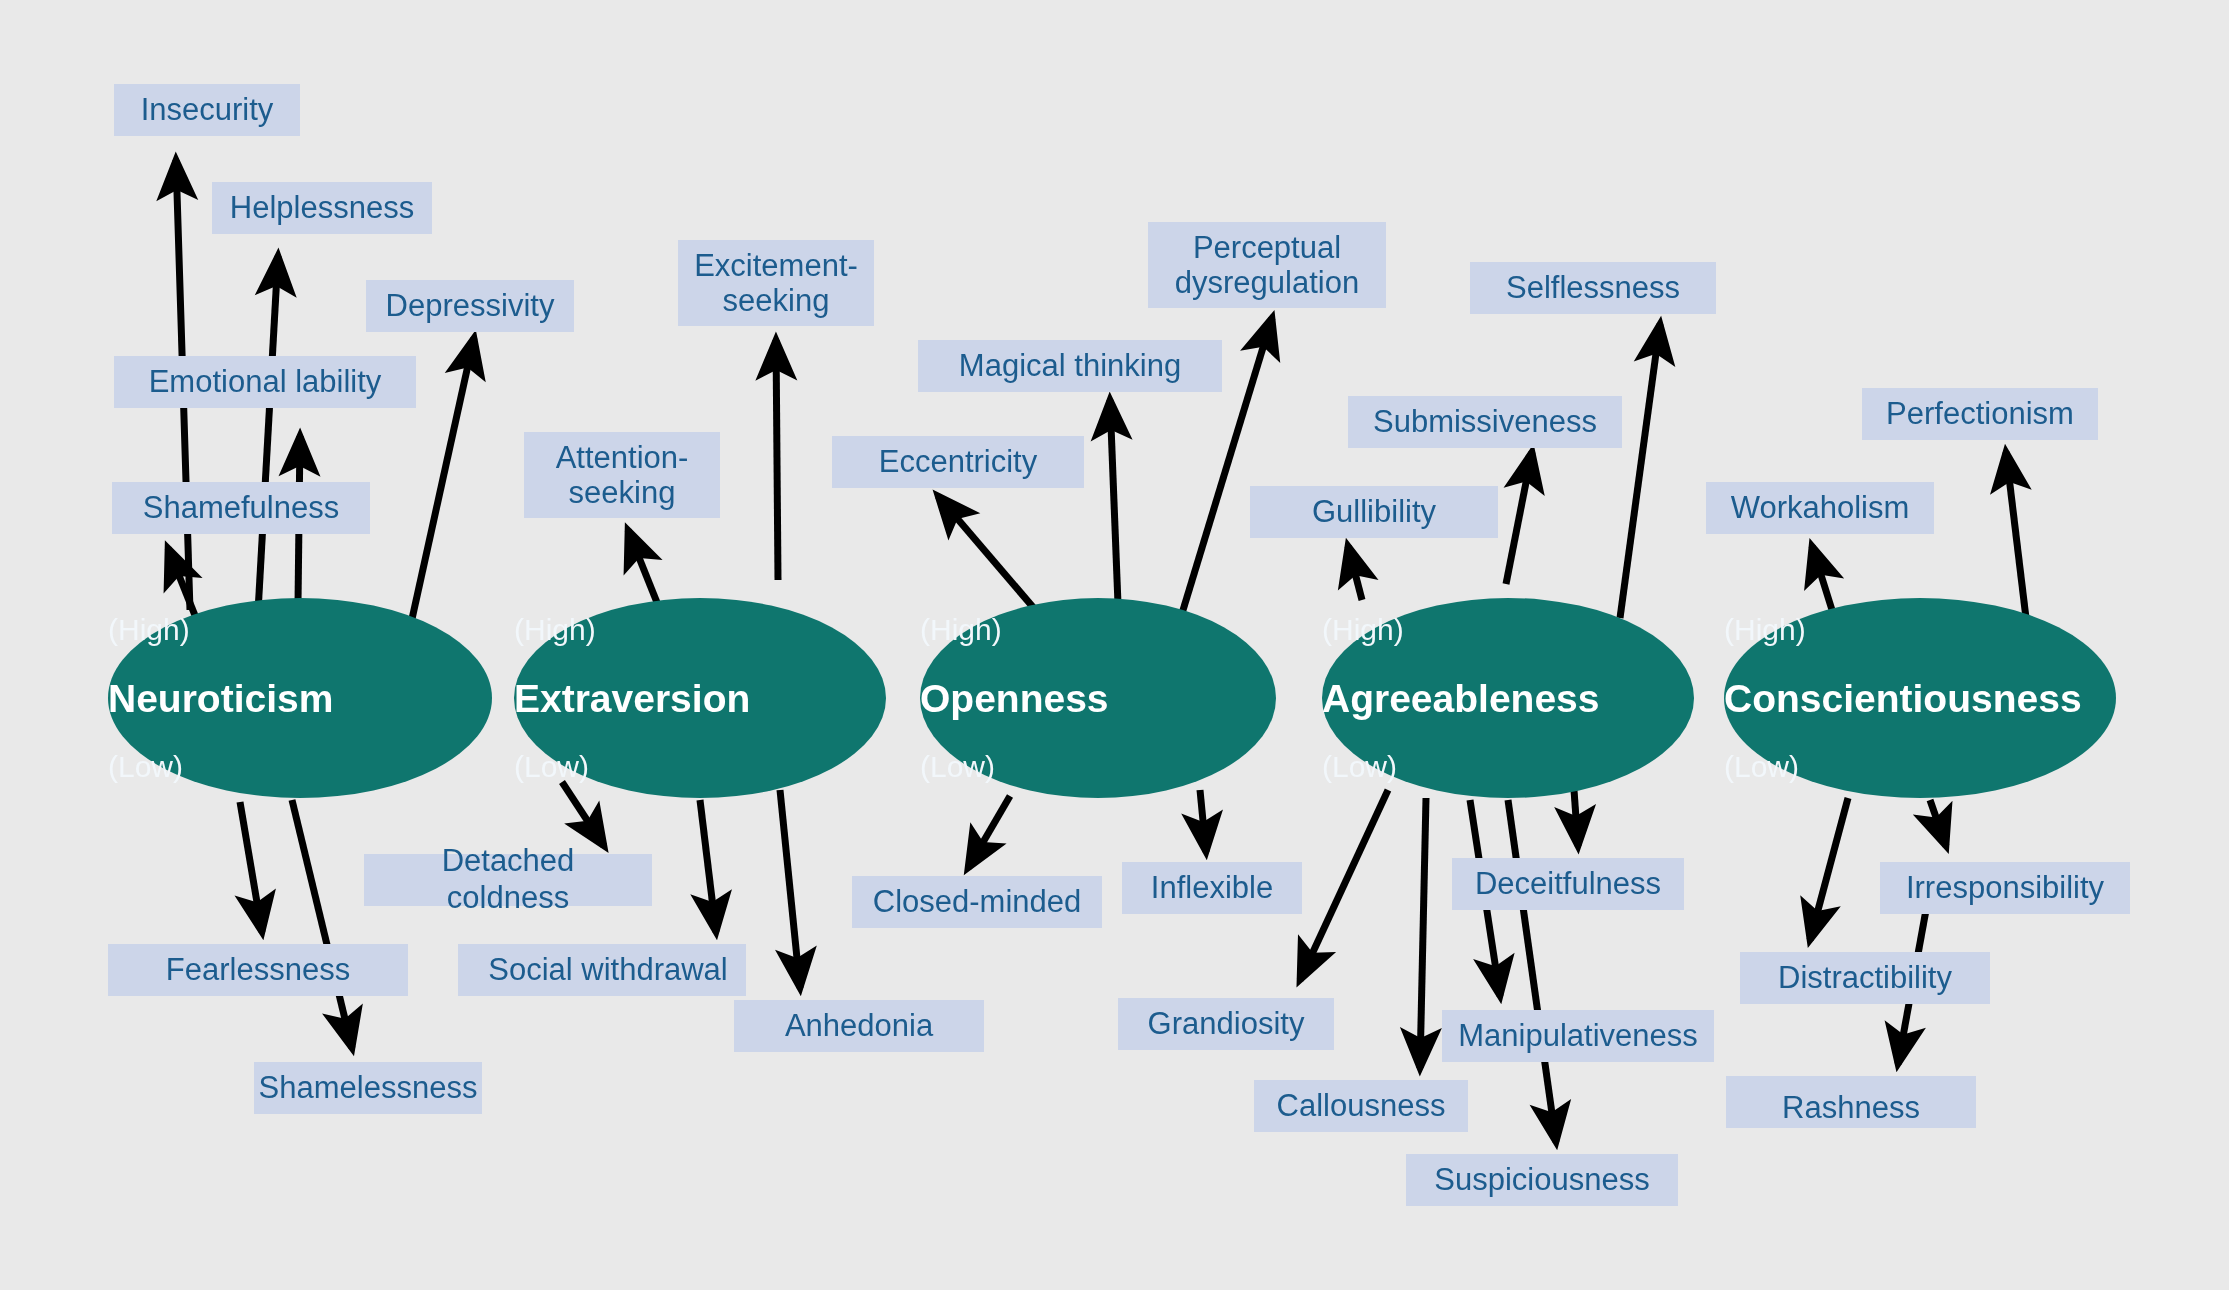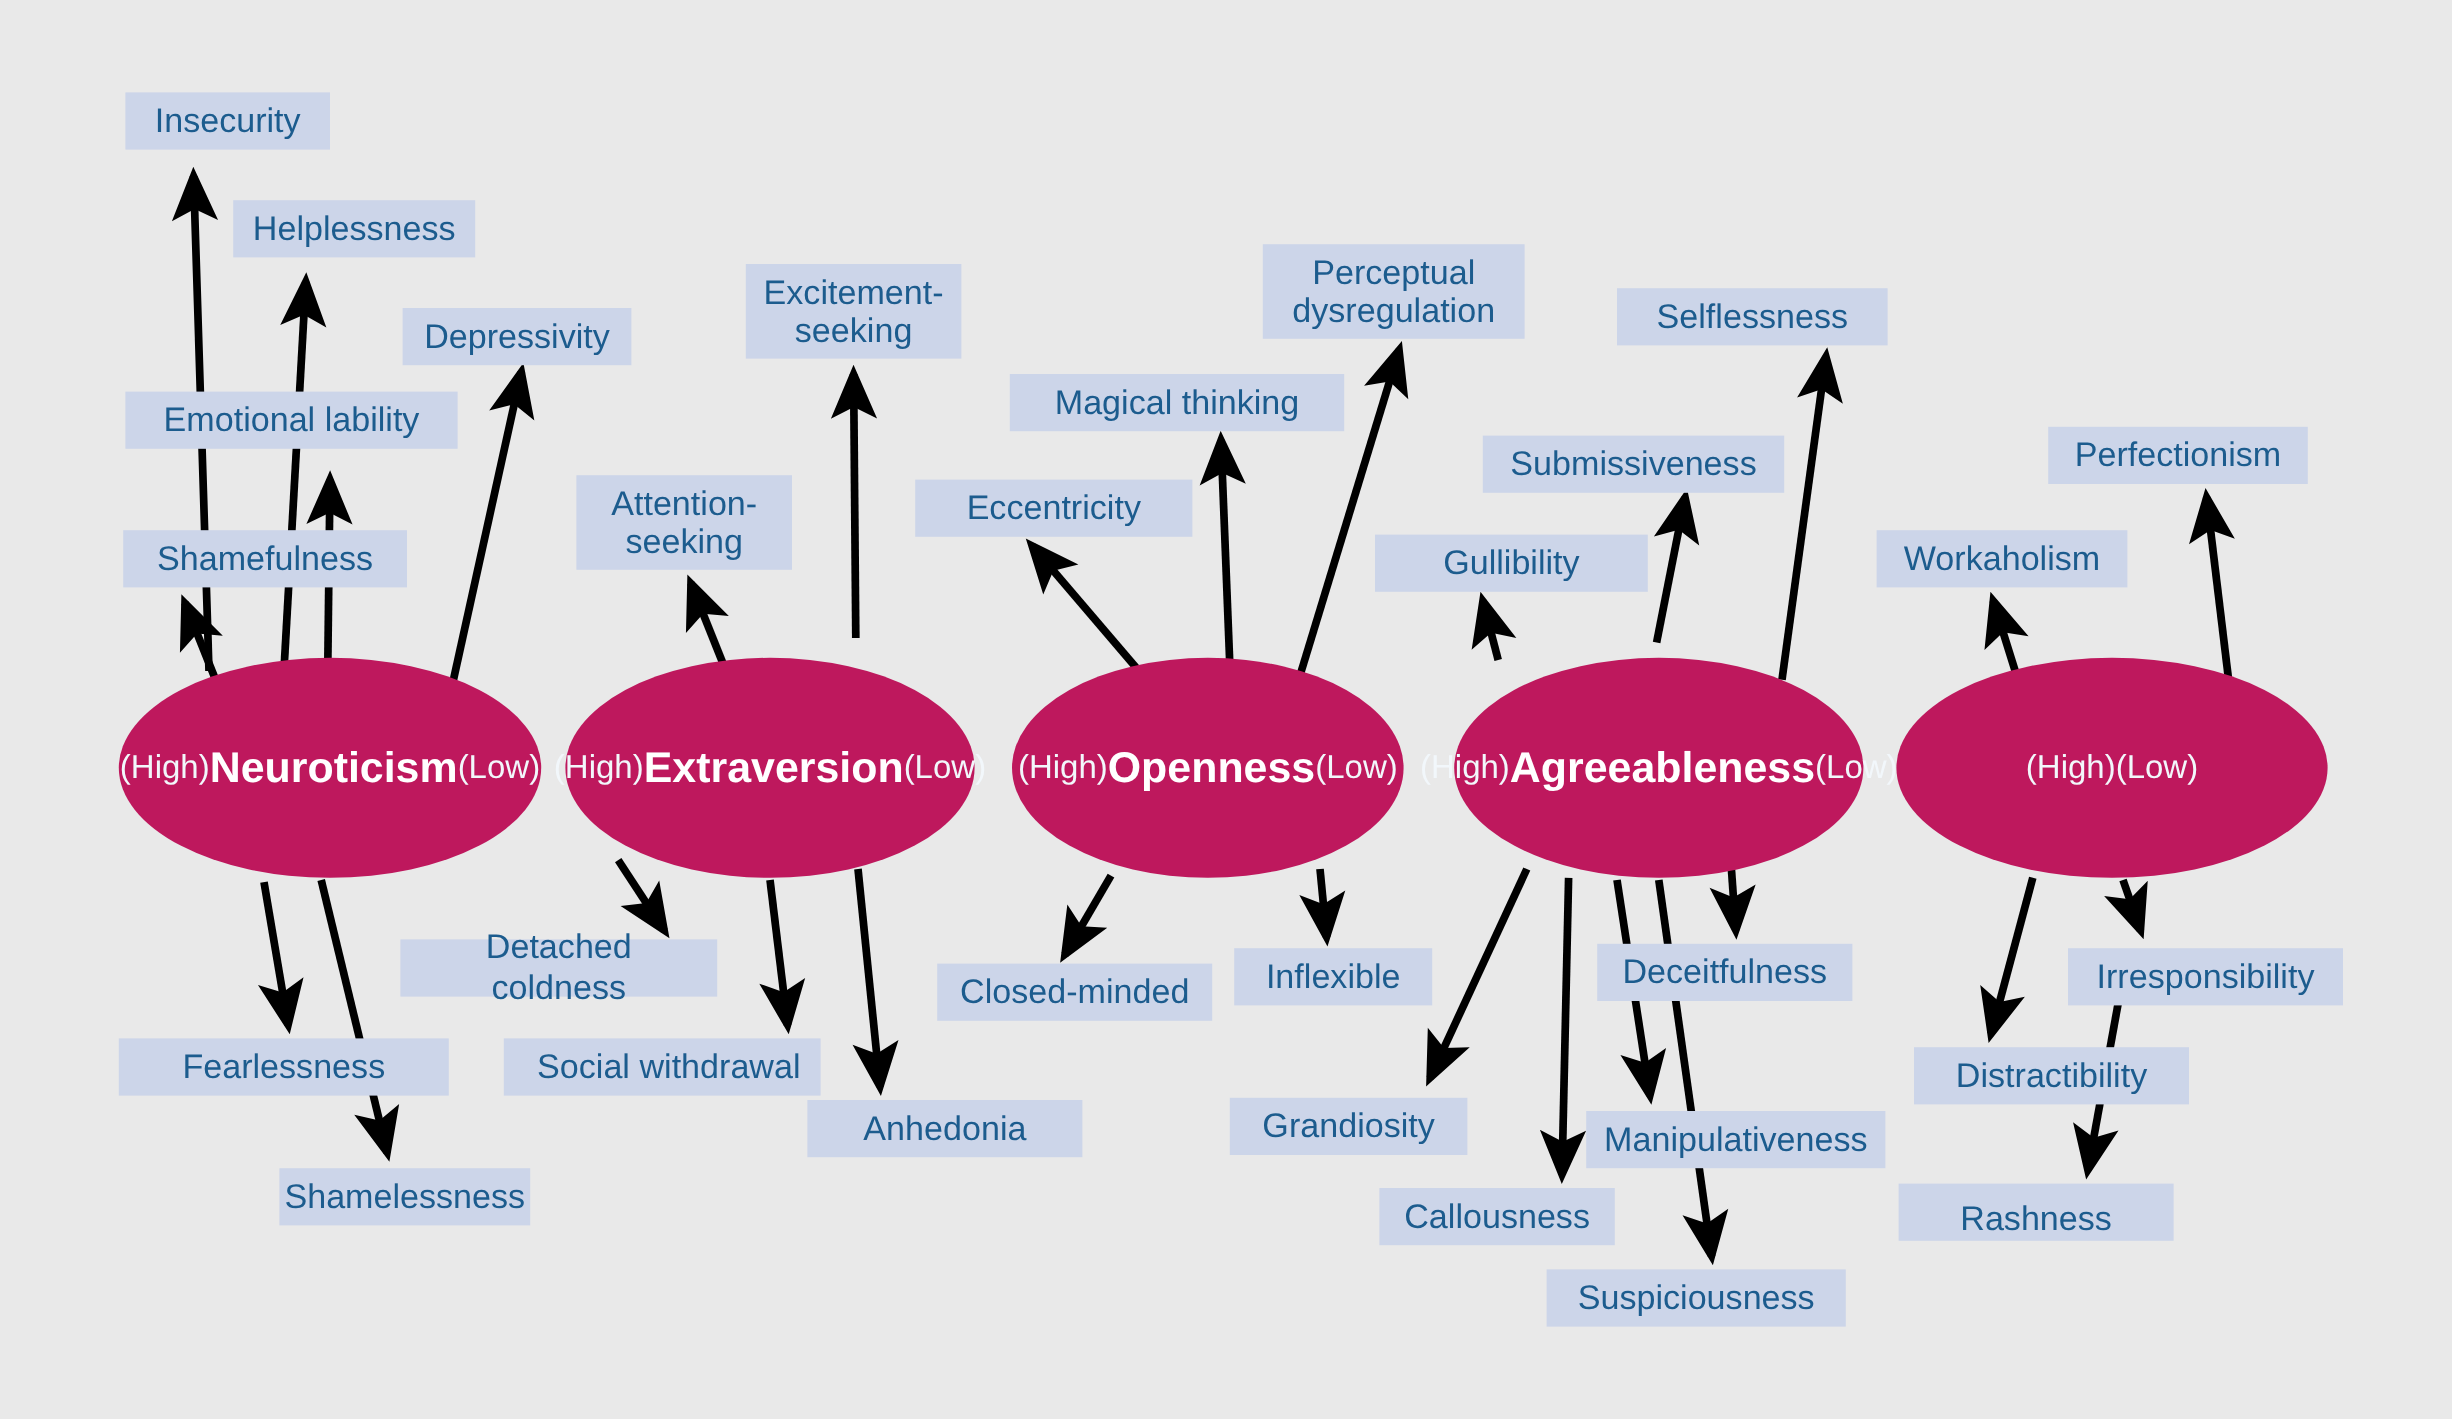--- a/index.html
+++ b/index.html
@@ -23,24 +23,24 @@
     left: 0; top: 0;
     width: 2229px; height: 1290px;
     z-index: 1;
     pointer-events: none;
   }
   
   .trait {
     position: absolute;
     z-index: 2;
     border-radius: 50%;
-    background: #be185d;
+    background: #0f766e;
     display: flex;
-    flex-direction: row;
-    align-items: center;
+    flex-direction: column;
+    align-items: flex-start;
     justify-content: center;
     color: #ffffff;
     text-align: center;
   }
   .trait .hilo {
     font-size: 30px;
     font-weight: normal;
     line-height: 1;
     color: #f2f7fb;
   }
@@ -157,20 +157,21 @@
       <div class="trait" style="left: 1322px; top: 598px; width: 372px; height: 200px;">
         <div class="hilo">(High)</div>
         <div class="sp-top"></div>
         <div class="tname">Agreeableness</div>
         <div class="sp-bot"></div>
         <div class="hilo">(Low)</div>
       </div>
       <div class="trait" style="left: 1724px; top: 598px; width: 392px; height: 200px;">
         <div class="hilo">(High)</div>
         <div class="sp-top"></div>
+        <div class="tname">Conscientiousness</div>
         <div class="sp-bot"></div>
         <div class="hilo">(Low)</div>
       </div>
     </div>
 
   <div id="facets-layer">
       <div class="facet" style="left: 114px; top: 84px; width: 186px; height: 52px;">
         <span style="white-space: pre-line;">Insecurity</span>
       </div>
       <div class="facet" style="left: 212px; top: 182px; width: 220px; height: 52px;">

